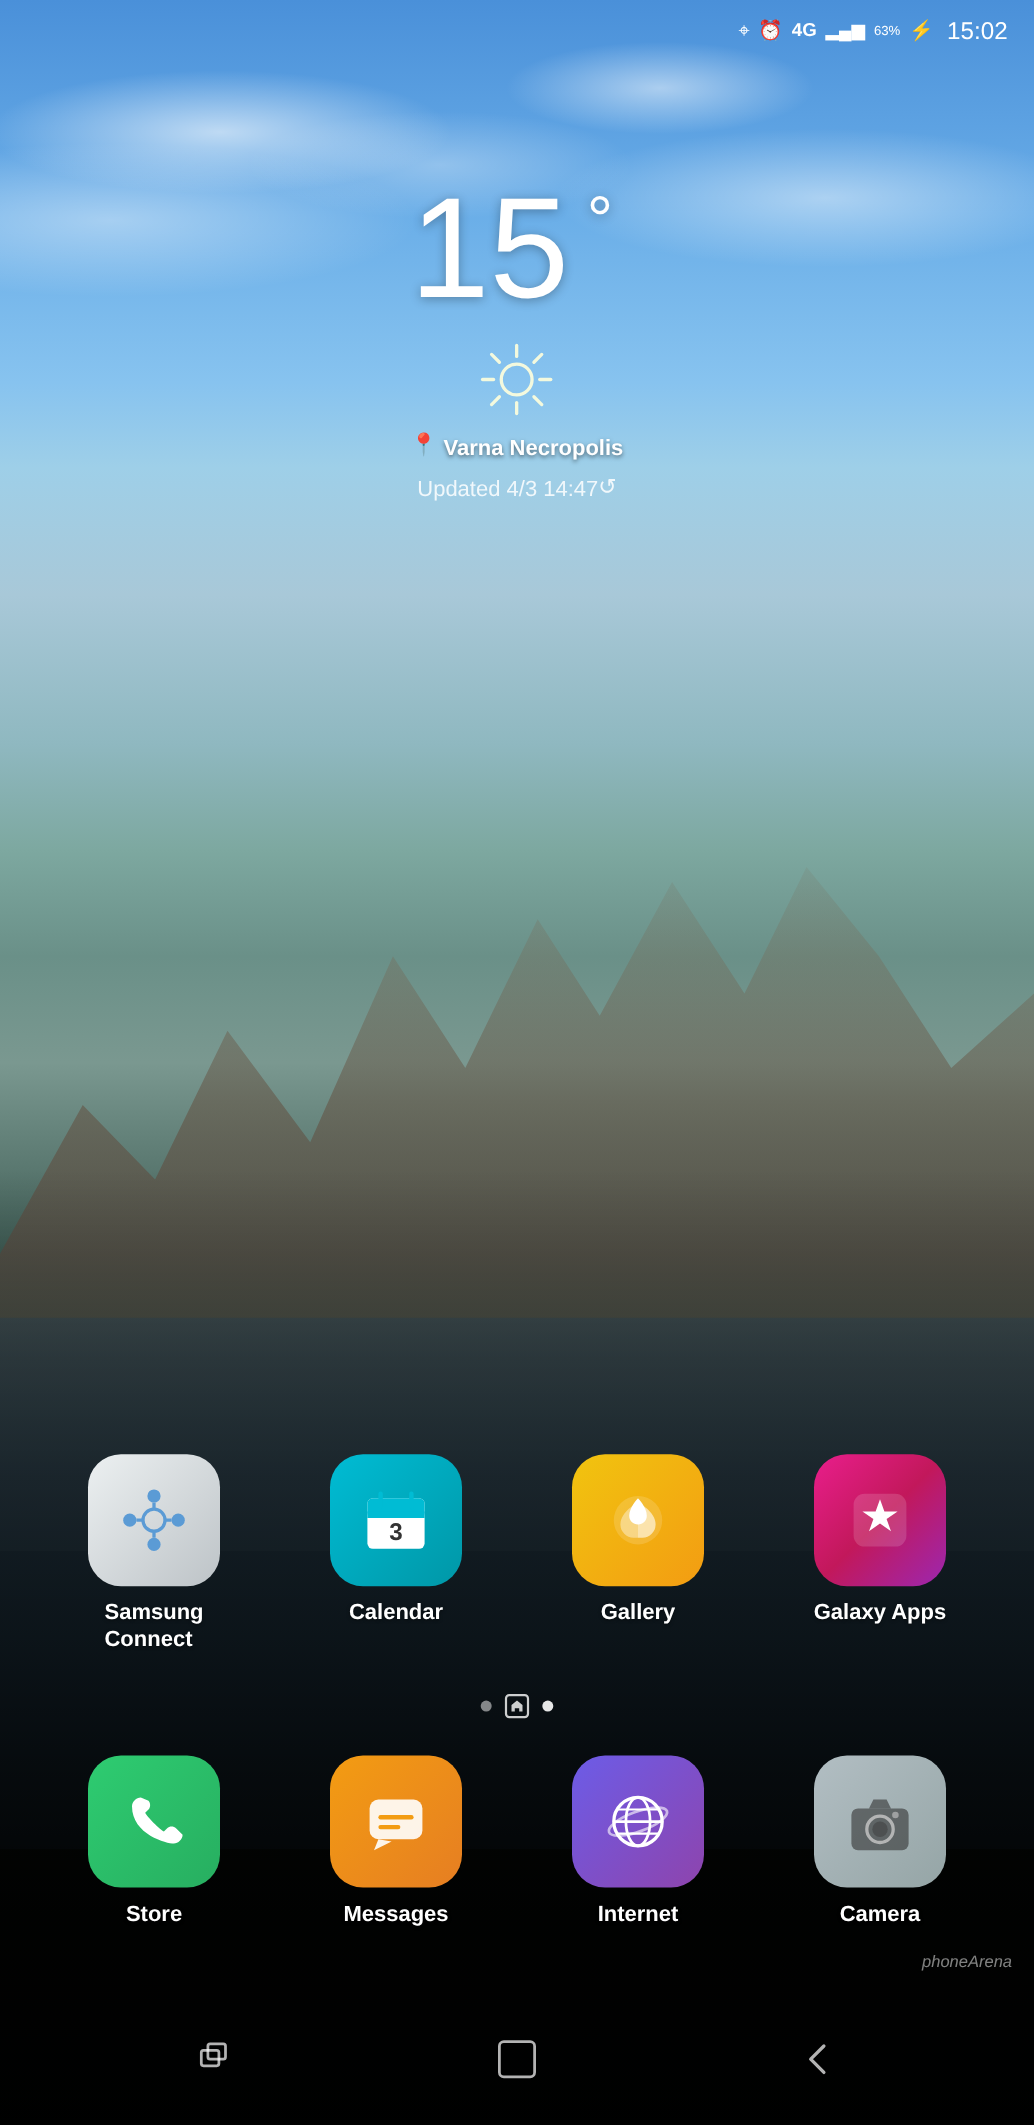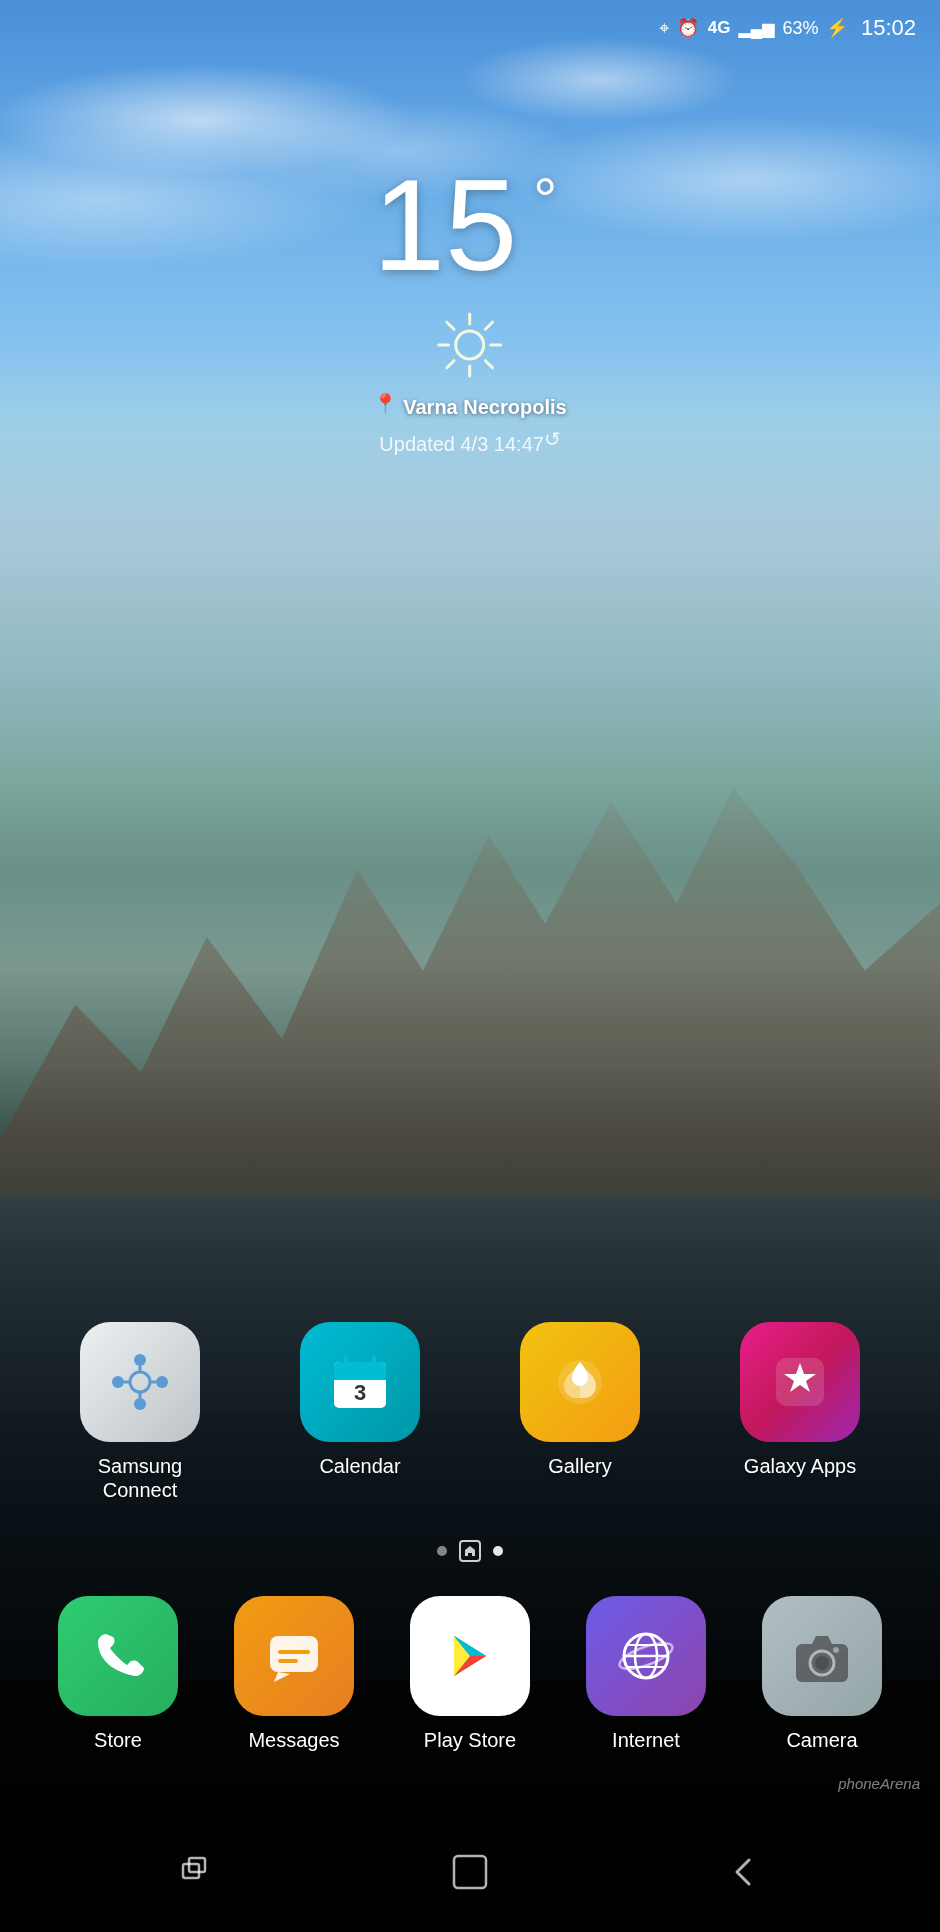--- a/index.html
+++ b/index.html
@@ -124,21 +124,21 @@
 
     .status-time {
       color: white;
       font-size: 22px;
       font-weight: 500;
       margin-left: 4px;
     }
 
     .status-battery {
       color: white;
-      font-size: 18px;
+      font-size: 12px;
     }
 
     
     #weather-widget {
       position: absolute;
       top: 160px;
       left: 50%;
       transform: translateX(-50%);
       text-align: center;
       z-index: 10;
@@ -242,23 +242,23 @@
       align-items: center;
       justify-content: center;
       margin-bottom: 12px;
       position: relative;
       overflow: hidden;
     }
 
     .app-label {
       color: white;
       font-size: 20px;
-      text-align: center;
+      text-align: left;
       text-shadow: 0 1px 3px rgba(0,0,0,0.5);
-      font-weight: 400;
+      font-weight: 700;
       line-height: 1.2;
     }
 
     
     #dock {
       position: absolute;
       bottom: 180px;
       left: 0;
       width: 100%;
       padding: 0 30px;
@@ -358,21 +358,21 @@
       <line x1="12.2" y1="12.2" x2="19.3" y2="19.3" stroke="rgba(255,255,220,0.9)" stroke-width="3" stroke-linecap="round"></line>
       <line x1="50.7" y1="50.7" x2="57.8" y2="57.8" stroke="rgba(255,255,220,0.9)" stroke-width="3" stroke-linecap="round"></line>
       <line x1="57.8" y1="12.2" x2="50.7" y2="19.3" stroke="rgba(255,255,220,0.9)" stroke-width="3" stroke-linecap="round"></line>
       <line x1="19.3" y1="50.7" x2="12.2" y2="57.8" stroke="rgba(255,255,220,0.9)" stroke-width="3" stroke-linecap="round"></line>
     </svg>
   </div>
   <div style="display:flex; align-items:center; justify-content:center; margin-top:4px;">
     <span style="color:white; font-size:20px; margin-right:5px;">📍</span>
     <span class="weather-location">Varna Necropolis</span>
   </div>
-  <div style="display:flex; align-items:flex-start; justify-content:center; margin-top:8px; gap:0;">
+  <div style="display:flex; align-items:center; justify-content:center; margin-top:8px; gap:0;">
     <span class="weather-updated">Updated 4/3 14:47</span>
     <span style="color:rgba(255,255,255,0.85); font-size:20px;">↺</span>
   </div>
 </div>
 
 <div id="page-indicators">
   <div class="page-dot"></div>
   <div class="page-dot home">
     <svg width="12" height="12" viewBox="0 0 12 12">
       <path d="M6 1L1 5v6h3V8h4v3h3V5L6 1z" fill="rgba(255,255,255,0.8)"></path>
@@ -455,34 +455,20 @@
       <svg width="68" height="68" viewBox="0 0 68 68">
         <rect x="10" y="14" width="48" height="36" rx="8" fill="white" opacity="0.9"></rect>
         <path d="M18 50 L14 60 L30 52" fill="white" opacity="0.9"></path>
         <rect x="18" y="28" width="32" height="4" rx="2" fill="#f39c12"></rect>
         <rect x="18" y="37" width="20" height="4" rx="2" fill="#f39c12"></rect>
       </svg>
     </div>
     <span class="app-label">Messages</span>
   </div>
 
-  <div class="app-item">
-    <div class="app-icon icon-playstore" style="background:white;">
-      <svg width="68" height="68" viewBox="0 0 68 68">
-
-        <polygon points="18,14 50,34 18,54" fill="#4CAF50"></polygon>
-
-        <path d="M18 14 L50 34 L34 34 Z" fill="#00BCD4"></path>
-        <path d="M18 54 L50 34 L34 34 Z" fill="#F44336"></path>
-        <path d="M18 14 L18 54 L34 34 Z" fill="#FFEB3B"></path>
-        <path d="M18 14 L50 34 L34 34 L18 14Z" fill="#00BCD4" opacity="0.8"></path>
-      </svg>
-    </div>
-    <span class="app-label">Play Store</span>
-  </div>
 
   <div class="app-item">
     <div class="app-icon icon-internet">
       <svg width="68" height="68" viewBox="0 0 68 68">
         <circle cx="34" cy="34" r="22" fill="none" stroke="white" stroke-width="3"></circle>
         <ellipse cx="34" cy="34" rx="11" ry="22" fill="none" stroke="white" stroke-width="2.5"></ellipse>
         <line x1="12" y1="34" x2="56" y2="34" stroke="white" stroke-width="2.5"></line>
         <line x1="14" y1="23" x2="54" y2="23" stroke="white" stroke-width="2"></line>
         <line x1="14" y1="45" x2="54" y2="45" stroke="white" stroke-width="2"></line>
 

